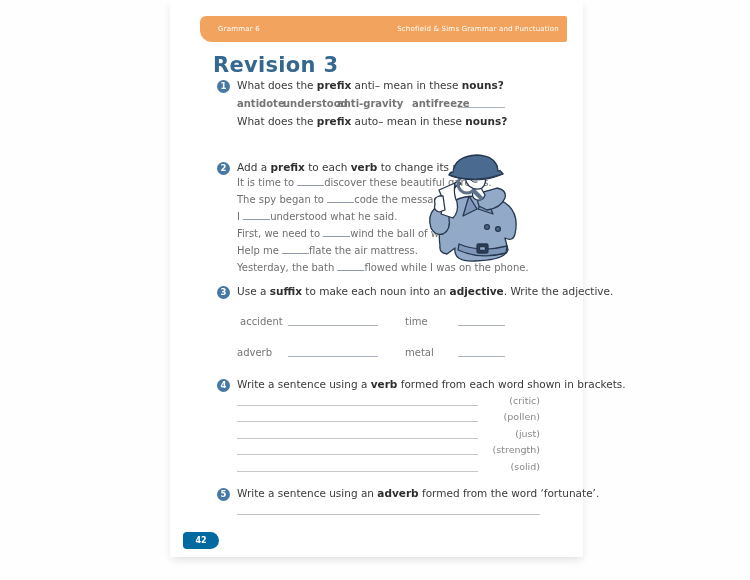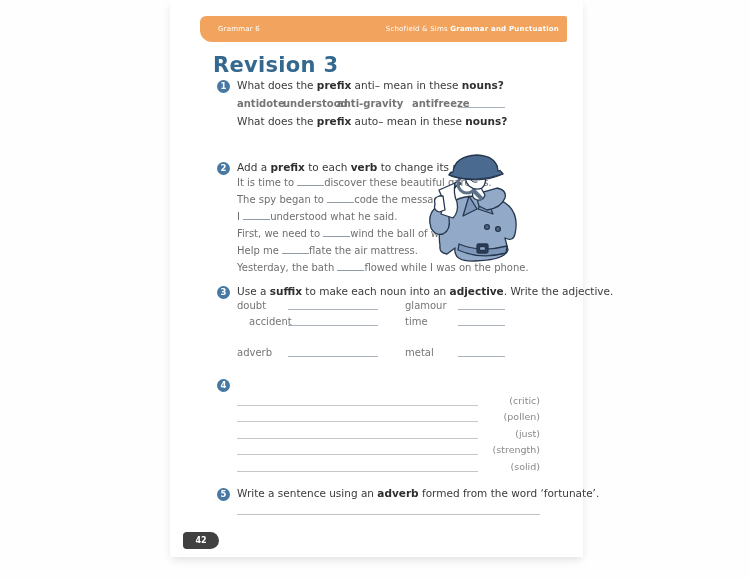--- a/index.html
+++ b/index.html
@@ -12,21 +12,21 @@
     position:absolute;left:170px;top:0;width:413px;height:557px;
     background:#ffffff;box-shadow:0 4px 9px -2px rgba(0,0,0,0.14);
   }
   .headerbar{
     position:absolute;left:30px;top:16px;width:367px;height:26px;
     background:#F2A45E;border-radius:6px 2px 2px 12px;
     display:flex;justify-content:space-between;align-items:center;
     padding:0 8px 0 18px;box-sizing:border-box;
     color:#ffffff;font-size:7px;letter-spacing:0.2px;
   }
-  .headerbar b{font-weight:700;}
+  .headerbar b{font-weight:400;}
   .title{
     position:absolute;left:43px;top:53px;
     font-size:21px;font-weight:700;color:#34688F;letter-spacing:0.3px;
   }
   .qcircle{
     position:absolute;left:47px;width:13px;height:13px;border-radius:50%;
     background:#4678A3;color:#fff;font-size:8.5px;font-weight:700;
     line-height:13px;text-align:center;
   }
   .prompt{
@@ -44,21 +44,21 @@
     vertical-align:baseline;
   }
   .q3row{position:absolute;left:67px;width:303px;height:12px;font-size:10px;color:#757575;}
   .q3row .word{position:absolute;bottom:0;white-space:nowrap;}
   .q4row{position:absolute;left:67px;width:303px;height:14px;}
   .wline{position:absolute;left:0;bottom:0;width:241px;border-bottom:1px solid #c6c6c6;}
   .blabel{position:absolute;right:0;bottom:0;font-size:9.5px;color:#8a8a8a;white-space:nowrap;}
   .q5line{position:absolute;left:67px;top:504px;width:303px;height:10px;border-bottom:1px solid #c2c2c2;}
   .footer-tab{
     position:absolute;left:13px;top:532px;width:36px;height:17px;
-    background:#404040;border-radius:4px 9px 9px 4px;
+    background:#0369a1;border-radius:4px 9px 9px 4px;
     color:#fff;font-size:8px;font-weight:700;line-height:17px;text-align:center;
   }
   .illustration{position:absolute;left:255px;top:150px;width:100px;height:112px;}
 </style>
 </head>
 <body>
 
 <div class="page">
 
   <div class="headerbar">
@@ -125,40 +125,35 @@
       <path d="M46,30 Q48,33 52,32" fill="none" stroke-width="1"></path>
 
       <path d="M28,22 Q30,6 52,5 Q72,6 73,21 Q76,20 78,24 Q60,32 40,29 Q30,28 24,25 Q25,22 28,22 Z" fill="#4a6a8f"></path>
       <path d="M24,25 Q48,34 78,24" fill="none" stroke-width="1"></path>
     </g>
   </svg>
 
   <div class="qcircle" style="top:286px">3</div>
   <div class="prompt" style="top:285px"><span>Use a </span><b>suffix</b><span> to make each noun into an </span><b>adjective</b><span>. Write the adjective.</span></div>
 
-  <div class="q3row" style="top:299px">
-    <span class="word" style="left:0">doubt</span>
-    <span class="sblank" style="left:51px;width:90px"></span>
-    <span class="word" style="left:168px">glamour</span>
-    <span class="sblank" style="left:221px;width:47px"></span>
-  </div>
   <div class="q3row" style="top:315px">
-    <span class="word" style="left:12px">accident</span>
+    <span class="word" style="left:3px">accident</span>
     <span class="sblank" style="left:51px;width:90px"></span>
     <span class="word" style="left:168px">time</span>
     <span class="sblank" style="left:221px;width:47px"></span>
   </div>
   <div class="q3row" style="top:346px">
     <span class="word" style="left:0">adverb</span>
     <span class="sblank" style="left:51px;width:90px"></span>
     <span class="word" style="left:168px">metal</span>
     <span class="sblank" style="left:221px;width:47px"></span>
   </div>
 
   <div class="qcircle" style="top:379px">4</div>
+  <div class="prompt" style="top:378px"><span>Write a sentence using a </span><b>verb</b><span> formed from each word shown in brackets.</span></div>
 
   <div class="q4row" style="top:392px">
     <span class="wline"></span>
     <span class="blabel">(critic)</span>
   </div>
   <div class="q4row" style="top:408px">
     <span class="wline"></span>
     <span class="blabel">(pollen)</span>
   </div>
   <div class="q4row" style="top:425px">

